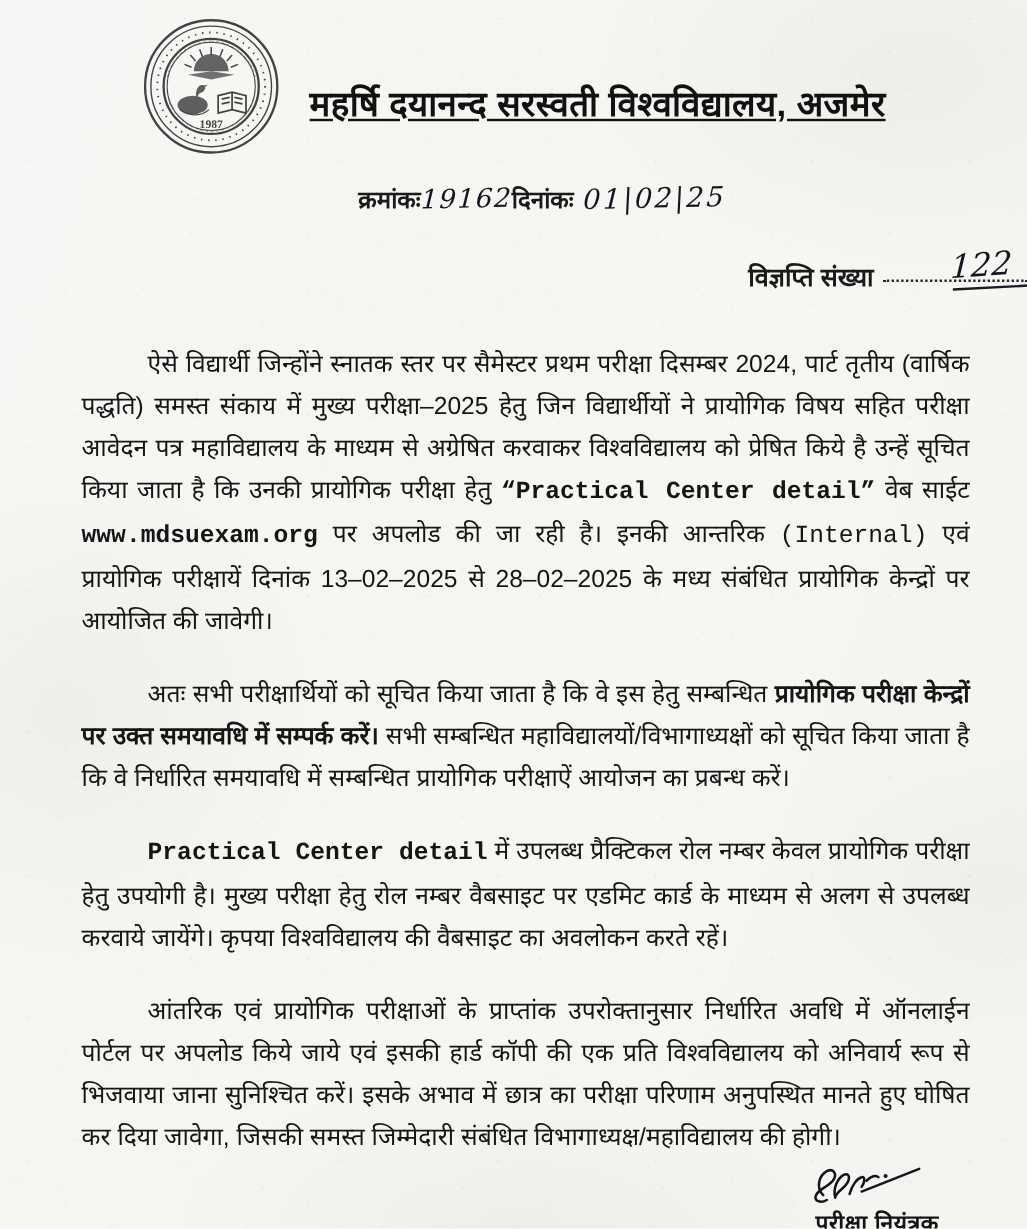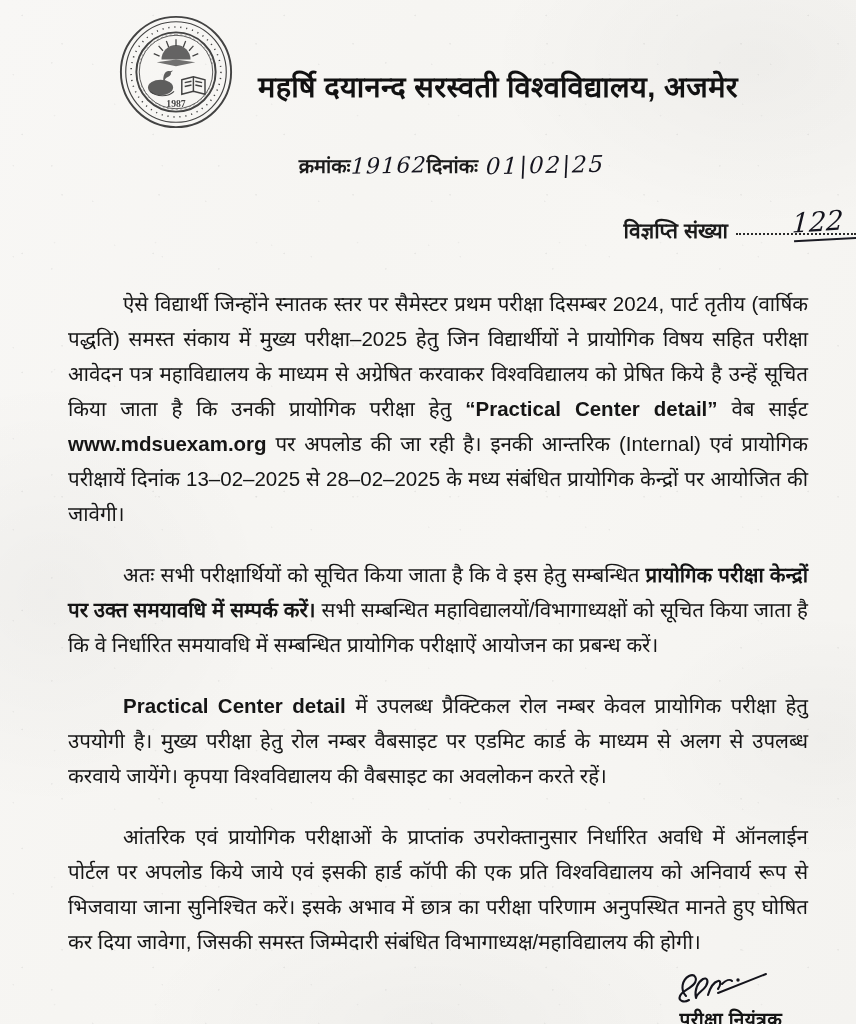--- a/index.html
+++ b/index.html
@@ -59,20 +59,21 @@
     opacity: 0.88;
   }
 
   .univ-title {
     font-size: 29px;
     font-weight: bold;
     letter-spacing: 0.3px;
     color: #111;
     white-space: nowrap;
     padding-top: 26px;
+    text-decoration: underline;
   }
 
   
   .ref-row {
     position: absolute;
     left: 84px;
     top: 152px;
     width: 736px;
     display: flex;
     justify-content: center;
@@ -165,21 +166,21 @@
     text-justify: inter-word;
     text-indent: 55px;
     color: #151515;
   }
 
   p.para:last-child { margin-bottom: 0; }
 
   .bold { font-weight: bold; }
 
   .latin {
-    font-family: Liberation Sans, sans-serif;
+    font-family: Liberation Mono, monospace;
     font-weight: bold;
   }
 
   
   .sign-block {
     position: absolute;
     left: 606px;
     top: 962px;
     width: 250px;
     text-align: center;

